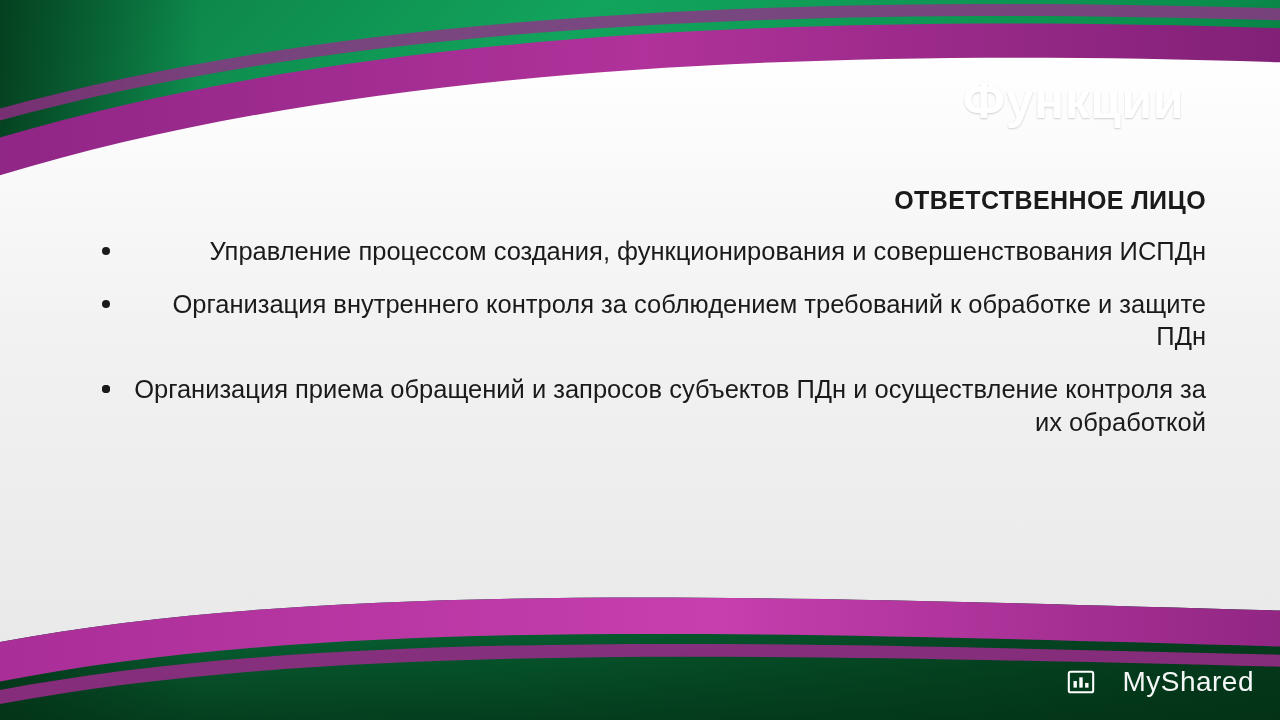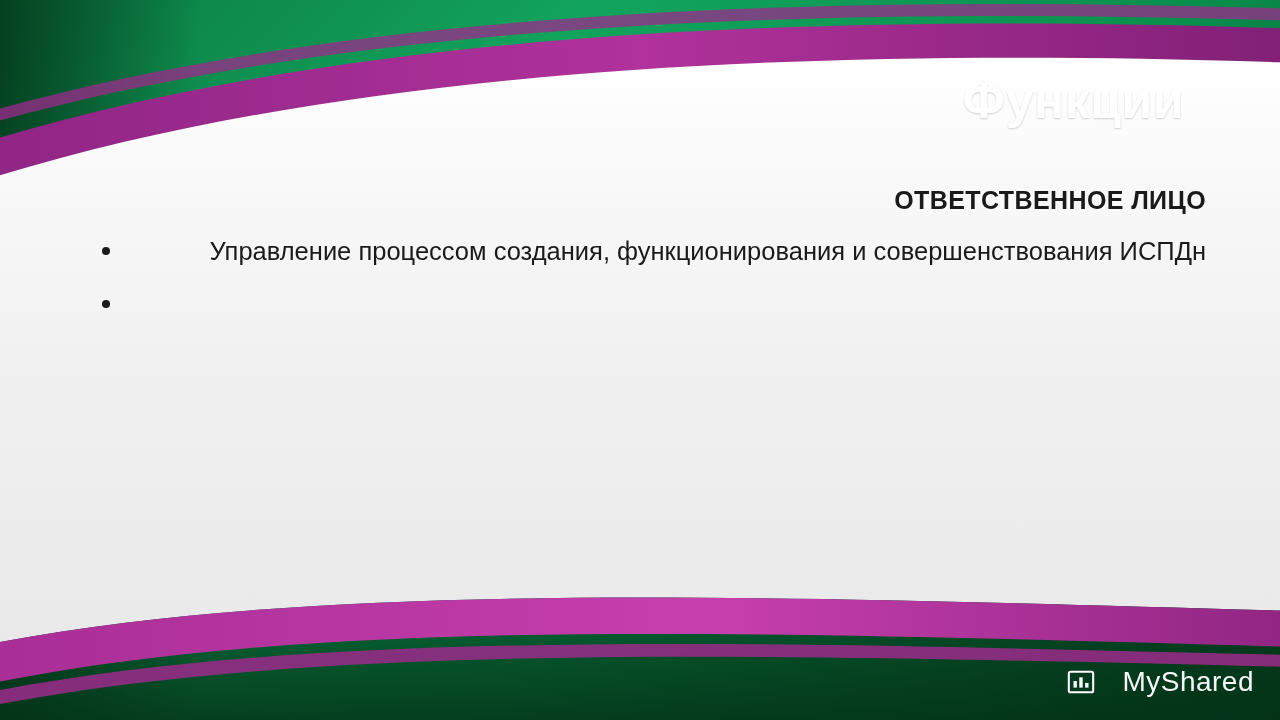--- a/index.html
+++ b/index.html
@@ -164,20 +164,28 @@
   <div class="content">
     <div class="subtitle">ОТВЕТСТВЕННОЕ ЛИЦО</div>
 
     <ul class="bullets">
       <li>
         <span class="dot"></span>
         <span>Управление процессом создания, функционирования и совершенствования ИСПДн</span>
       </li>
       <li>
         <span class="dot"></span>
+        <span>Организация внутреннего контроля за соблюдением требований к обработке и защите ПДн</span>
+      </li>
+      <li>
+        <span class="dot"></span>
+      </li>
+      <li>
+        <span class="dot"></span>
+        <span>Организация приема обращений и запросов субъектов ПДн и осуществление контроля за их обработкой</span>
       </li>
     </ul>
   </div>
 
   <div class="watermark">
     <svg class="wm-icon" viewBox="0 0 32 32">
       <rect x="3" y="5" width="26" height="22" rx="2" fill="none" stroke="#ffffff" stroke-width="2.2"></rect>
       <rect x="8" y="15" width="3.6" height="7" fill="#ffffff"></rect>
       <rect x="14.2" y="11" width="3.6" height="11" fill="#ffffff"></rect>
       <rect x="20.4" y="17" width="3.6" height="5" fill="#ffffff"></rect>

